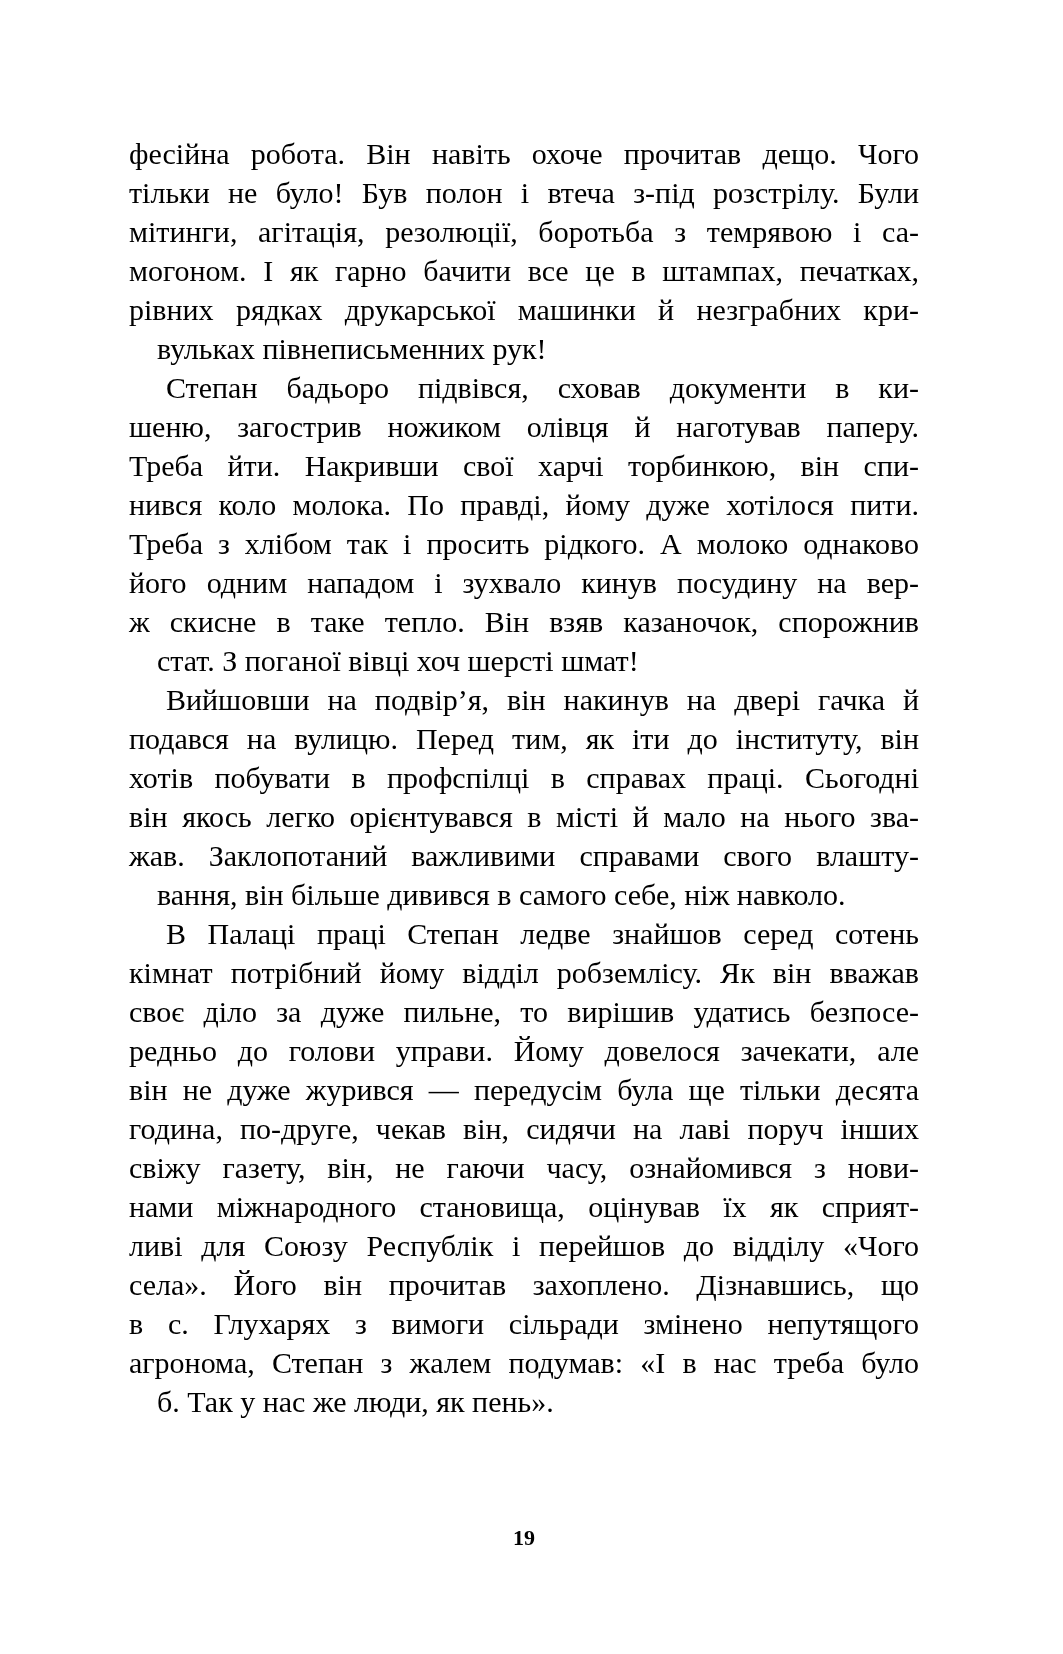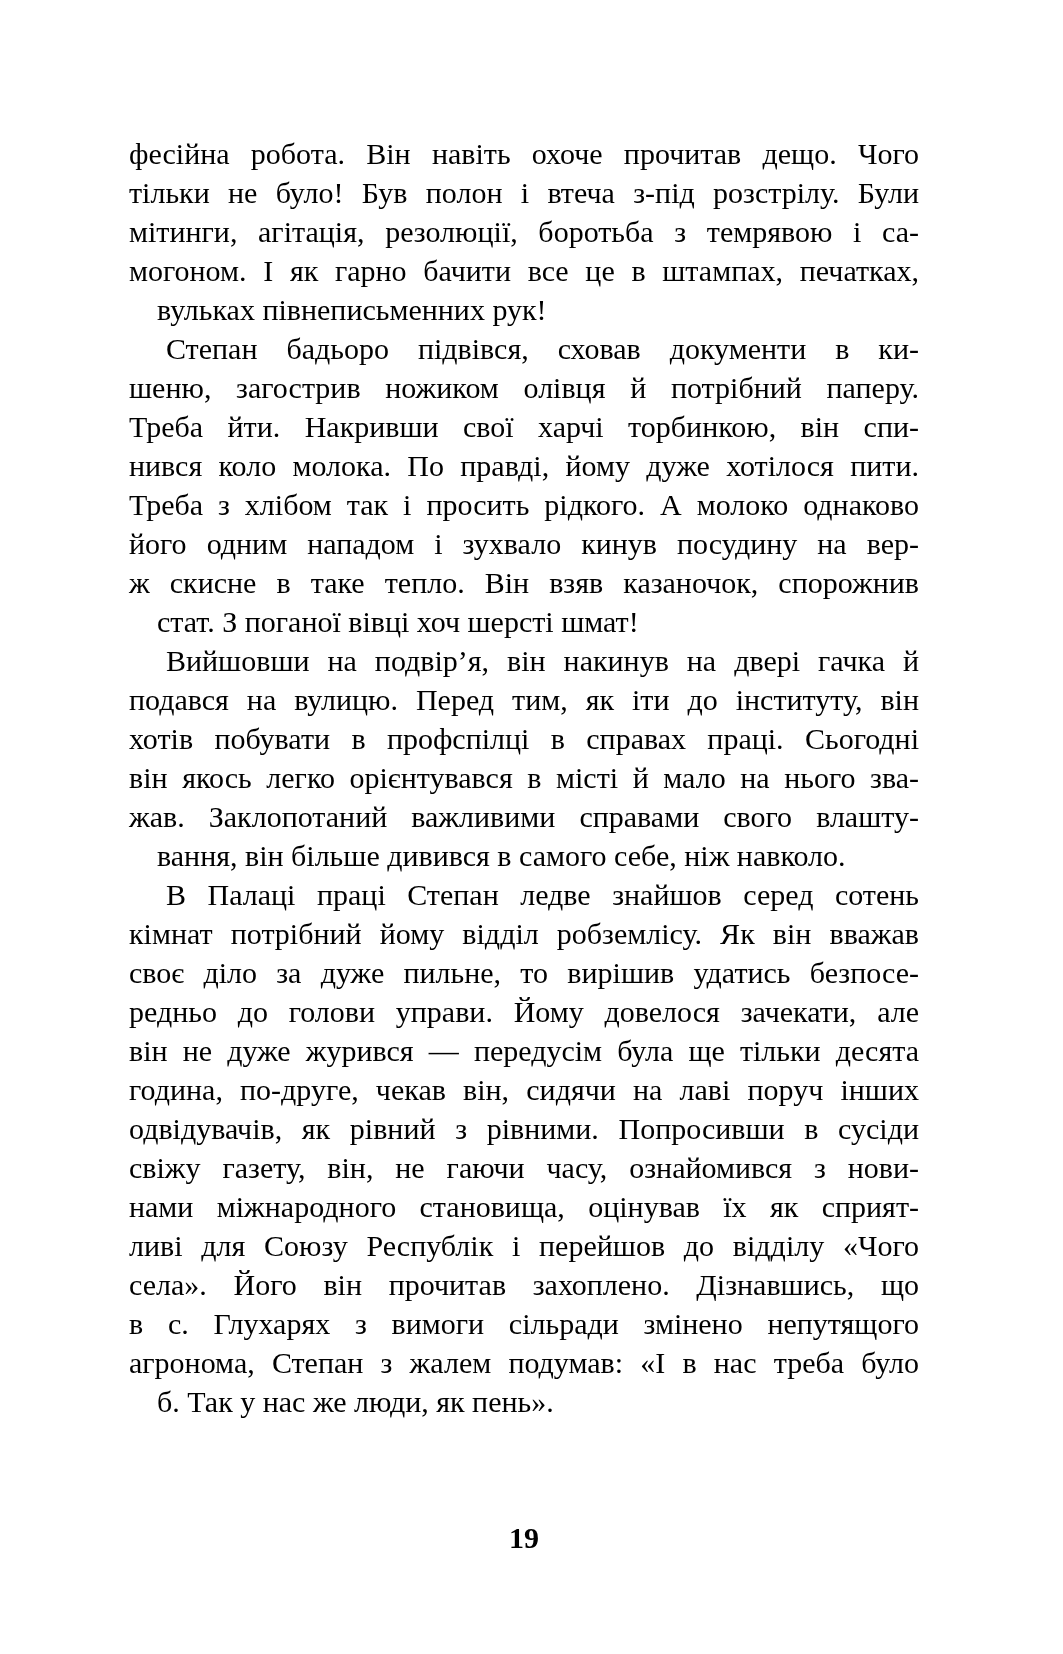--- a/index.html
+++ b/index.html
@@ -41,57 +41,57 @@
   }
   .line.indent {
     padding-left: 37px;
   }
   .page-number {
     position: absolute;
     left: 129px;
     top: 1518px;
     width: 790px;
     text-align: center;
-    font-size: 30px;
+    font-size: 22px;
     line-height: 39px;
     font-weight: bold;
     color: #000000;
   }
 </style>
 </head>
 <body>
 
 <main class="page">
   <section class="text-block" id="text-block">
       <div class="line">фесійна робота. Він навіть охоче прочитав дещо. Чого</div>
       <div class="line">тільки не було! Був полон і втеча з-під розстрілу. Були</div>
       <div class="line">мітинги, агітація, резолюції, боротьба з темрявою і са-</div>
       <div class="line">могоном. І як гарно бачити все це в штампах, печатках,</div>
+      <div class="line">рівних рядках друкарської машинки й незграбних кри-</div>
       <div class="line last">вульках півнеписьменних рук!</div>
       <div class="line indent">Степан бадьоро підвівся, сховав документи в ки-</div>
-      <div class="line">шеню, загострив ножиком олівця й потрібний паперу.</div>
+      <div class="line">шеню, загострив ножиком олівця й наготував паперу.</div>
       <div class="line">Треба йти. Накривши свої харчі торбинкою, він спи-</div>
       <div class="line">нився коло молока. По правді, йому дуже хотілося пити.</div>
       <div class="line">Треба з хлібом так і просить рідкого. А молоко однаково</div>
       <div class="line">його одним нападом і зухвало кинув посудину на вер-</div>
       <div class="line">ж скисне в таке тепло. Він взяв казаночок, спорожнив</div>
       <div class="line last">стат. З поганої вівці хоч шерсті шмат!</div>
       <div class="line indent">Вийшовши на подвір’я, він накинув на двері гачка й</div>
       <div class="line">подався на вулицю. Перед тим, як іти до інституту, він</div>
       <div class="line">хотів побувати в профспілці в справах праці. Сьогодні</div>
       <div class="line">він якось легко орієнтувався в місті й мало на нього зва-</div>
       <div class="line">жав. Заклопотаний важливими справами свого влашту-</div>
       <div class="line last">вання, він більше дивився в самого себе, ніж навколо.</div>
       <div class="line indent">В Палаці праці Степан ледве знайшов серед сотень</div>
       <div class="line">кімнат потрібний йому відділ робземлісу. Як він вважав</div>
       <div class="line">своє діло за дуже пильне, то вирішив удатись безпосе-</div>
       <div class="line">редньо до голови управи. Йому довелося зачекати, але</div>
       <div class="line">він не дуже журився — передусім була ще тільки десята</div>
       <div class="line">година, по-друге, чекав він, сидячи на лаві поруч інших</div>
-      <div class="line">одвідувачів, як рівний з рівними. Попросивши в сусіди</div>
       <div class="line">свіжу газету, він, не гаючи часу, ознайомився з нови-</div>
       <div class="line">нами міжнародного становища, оцінував їх як сприят-</div>
       <div class="line">ливі для Союзу Республік і перейшов до відділу «Чого</div>
       <div class="line">села». Його він прочитав захоплено. Дізнавшись, що</div>
       <div class="line">в с. Глухарях з вимоги сільради змінено непутящого</div>
       <div class="line">агронома, Степан з жалем подумав: «І в нас треба було</div>
       <div class="line last">б. Так у нас же люди, як пень».</div>
     </section>
   <footer class="page-number">19</footer>
 </main>

